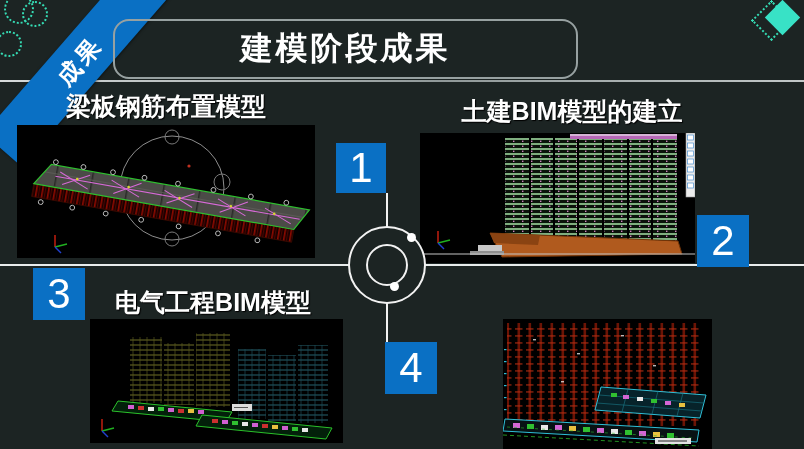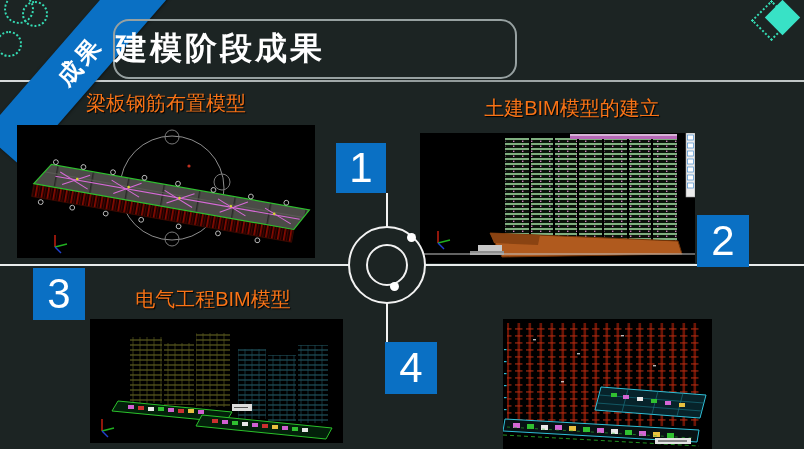--- a/index.html
+++ b/index.html
@@ -16,23 +16,23 @@
     background:#0a70c4;transform:rotate(-49deg);
     display:flex;align-items:center;justify-content:center;
     box-shadow:0 1px 3px rgba(0,0,0,.5);
   }
   .ribbon span{font-size:24px;font-weight:bold;letter-spacing:4px;color:#fff;}
   .diamond{position:absolute;width:25px;height:25px;transform:rotate(45deg);}
   .diamond.dotted{left:757px;top:6px;border:2px dotted #35dcb4;background:transparent;}
   .diamond.filled{left:770px;top:5px;background:#38e2c6;}
   
   .title-box{
-    position:absolute;left:113px;top:19px;width:404px;height:60px;
+    position:absolute;left:113px;top:19px;width:465px;height:60px;
     border:2px solid #97a1a1;border-radius:16px;box-sizing:border-box;
-    display:flex;align-items:center;justify-content:flex-start;
+    display:flex;align-items:center;justify-content:center;
   }
   .title-box h1{margin:0;font-size:32px;font-weight:bold;letter-spacing:3px;color:#fff;}
   .title-underline{
     position:absolute;left:0;top:80px;width:804px;height:2px;
     background:linear-gradient(90deg,#d8dcdc,#8f9898 55%,#c2c8c8);
   }
   
   .divider-v{position:absolute;left:386px;top:193px;width:2px;height:201px;background:#f2f2f2;}
   .divider-h{position:absolute;left:0;top:264px;width:804px;height:2px;background:#e8ecec;}
   .hub{
@@ -52,21 +52,21 @@
     display:flex;align-items:center;justify-content:center;
     font-size:42px;font-weight:400;
   }
   .num-1{left:336px;top:143px;width:50px;height:50px;}
   .num-2{left:697px;top:215px;width:52px;height:52px;}
   .num-3{left:33px;top:268px;width:52px;height:52px;}
   .num-4{left:385px;top:342px;width:52px;height:52px;}
   
   .q-label{
     position:absolute;width:260px;text-align:center;
-    font-size:20px;font-weight:normal;color:#f97316;
+    font-size:25px;font-weight:bold;color:#ffffff;
     text-shadow:1px 1px 1px #000;
   }
   .q1-label{left:36px;top:90px;}
   .q2-label{left:442px;top:95px;}
   .q3-label{left:83px;top:286px;}
   .q4-label{left:464px;top:280px;}
   
   .shot{position:absolute;display:block;}
   .shot-1{left:17px;top:125px;}
   .shot-2{left:420px;top:133px;}

